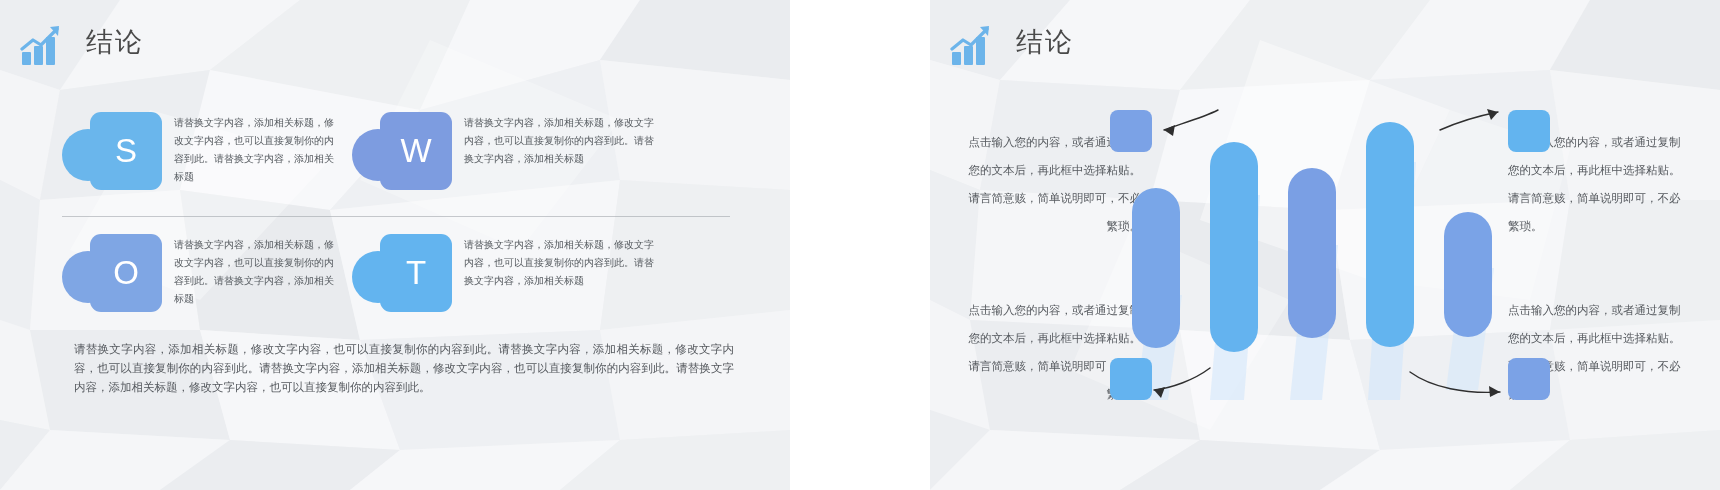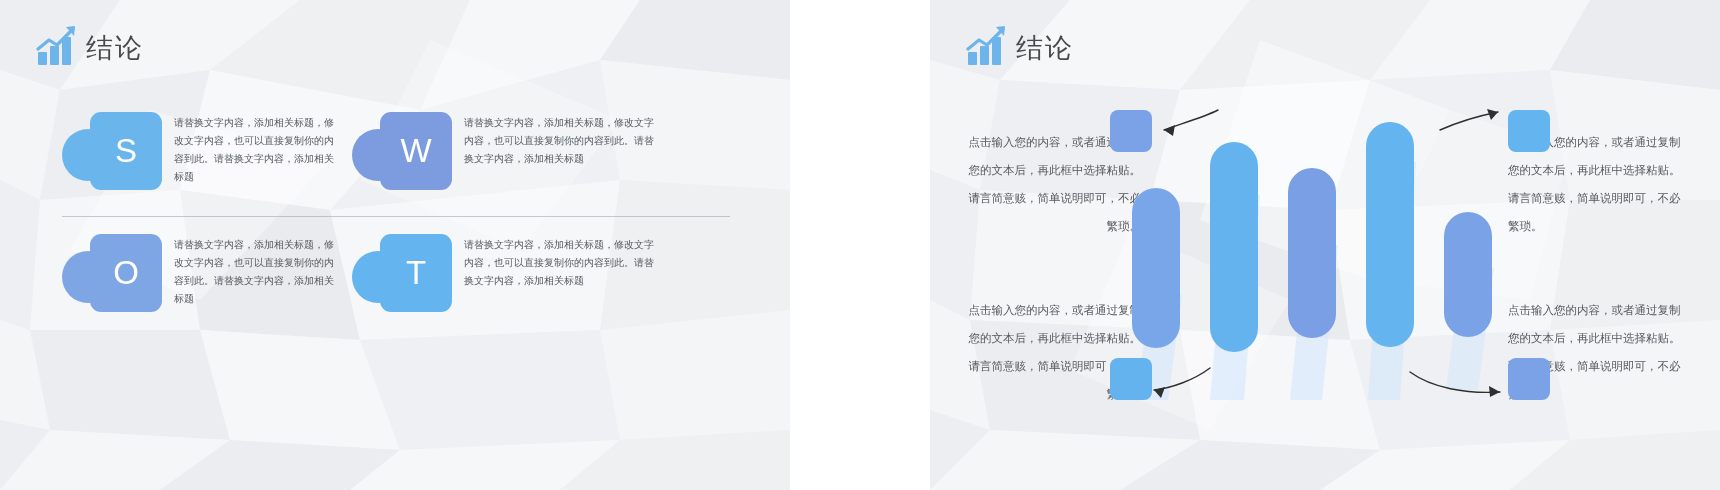--- a/index.html
+++ b/index.html
@@ -24,22 +24,22 @@
     content: ""; position: absolute; left: 50%; top: 0;
     width: 1px; height: 490px; background: transparent;
   }
 
   
   .bg { position: absolute; inset: 0; overflow: hidden; }
   .bg svg { display: block; width: 100%; height: 100%; }
 
   
   .hdr {
-    position: absolute; left: 36px; top: 24px;
-    display: flex; align-items: flex-end; gap: 4px;
+    position: absolute; left: 20px; top: 24px;
+    display: flex; align-items: flex-start; gap: 20px;
     z-index: 5;
   }
   .hdr-icon { width: 46px; height: 42px; display: block; }
   .hdr-title {
     font-size: 27px; color: #4a4a4a; letter-spacing: 2px;
     font-family: "DejaVu Sans", "Liberation Sans", sans-serif;
     font-weight: 400;
   }
 
   
@@ -193,20 +193,21 @@
             <div class="badge-circle" style="background:#63b4ef"></div>
             <div class="badge-sq" style="background:#63b4ef">T</div>
           </div>
           <div class="swot-text">请替换文字内容，添加相关标题，修改文字内容，也可以直接复制你的内容到此。请替换文字内容，添加相关标题</div>
         </div>
       </div>
     </div>
 
     <div class="divider"></div>
 
+    <div class="footnote">请替换文字内容，添加相关标题，修改文字内容，也可以直接复制你的内容到此。请替换文字内容，添加相关标题，修改文字内容，也可以直接复制你的内容到此。请替换文字内容，添加相关标题，修改文字内容，也可以直接复制你的内容到此。请替换文字内容，添加相关标题，修改文字内容，也可以直接复制你的内容到此。</div>
   </div>
 
   <div class="gutter"></div>
 
   <div class="slide slide-right">
 
     <div class="bg">
       <svg viewBox="0 0 790 490" preserveAspectRatio="none">
         <rect width="790" height="490" fill="#f1f2f4"></rect>
         <polygon points="0,0 140,0 70,80 0,60" fill="#eceef1"></polygon>

